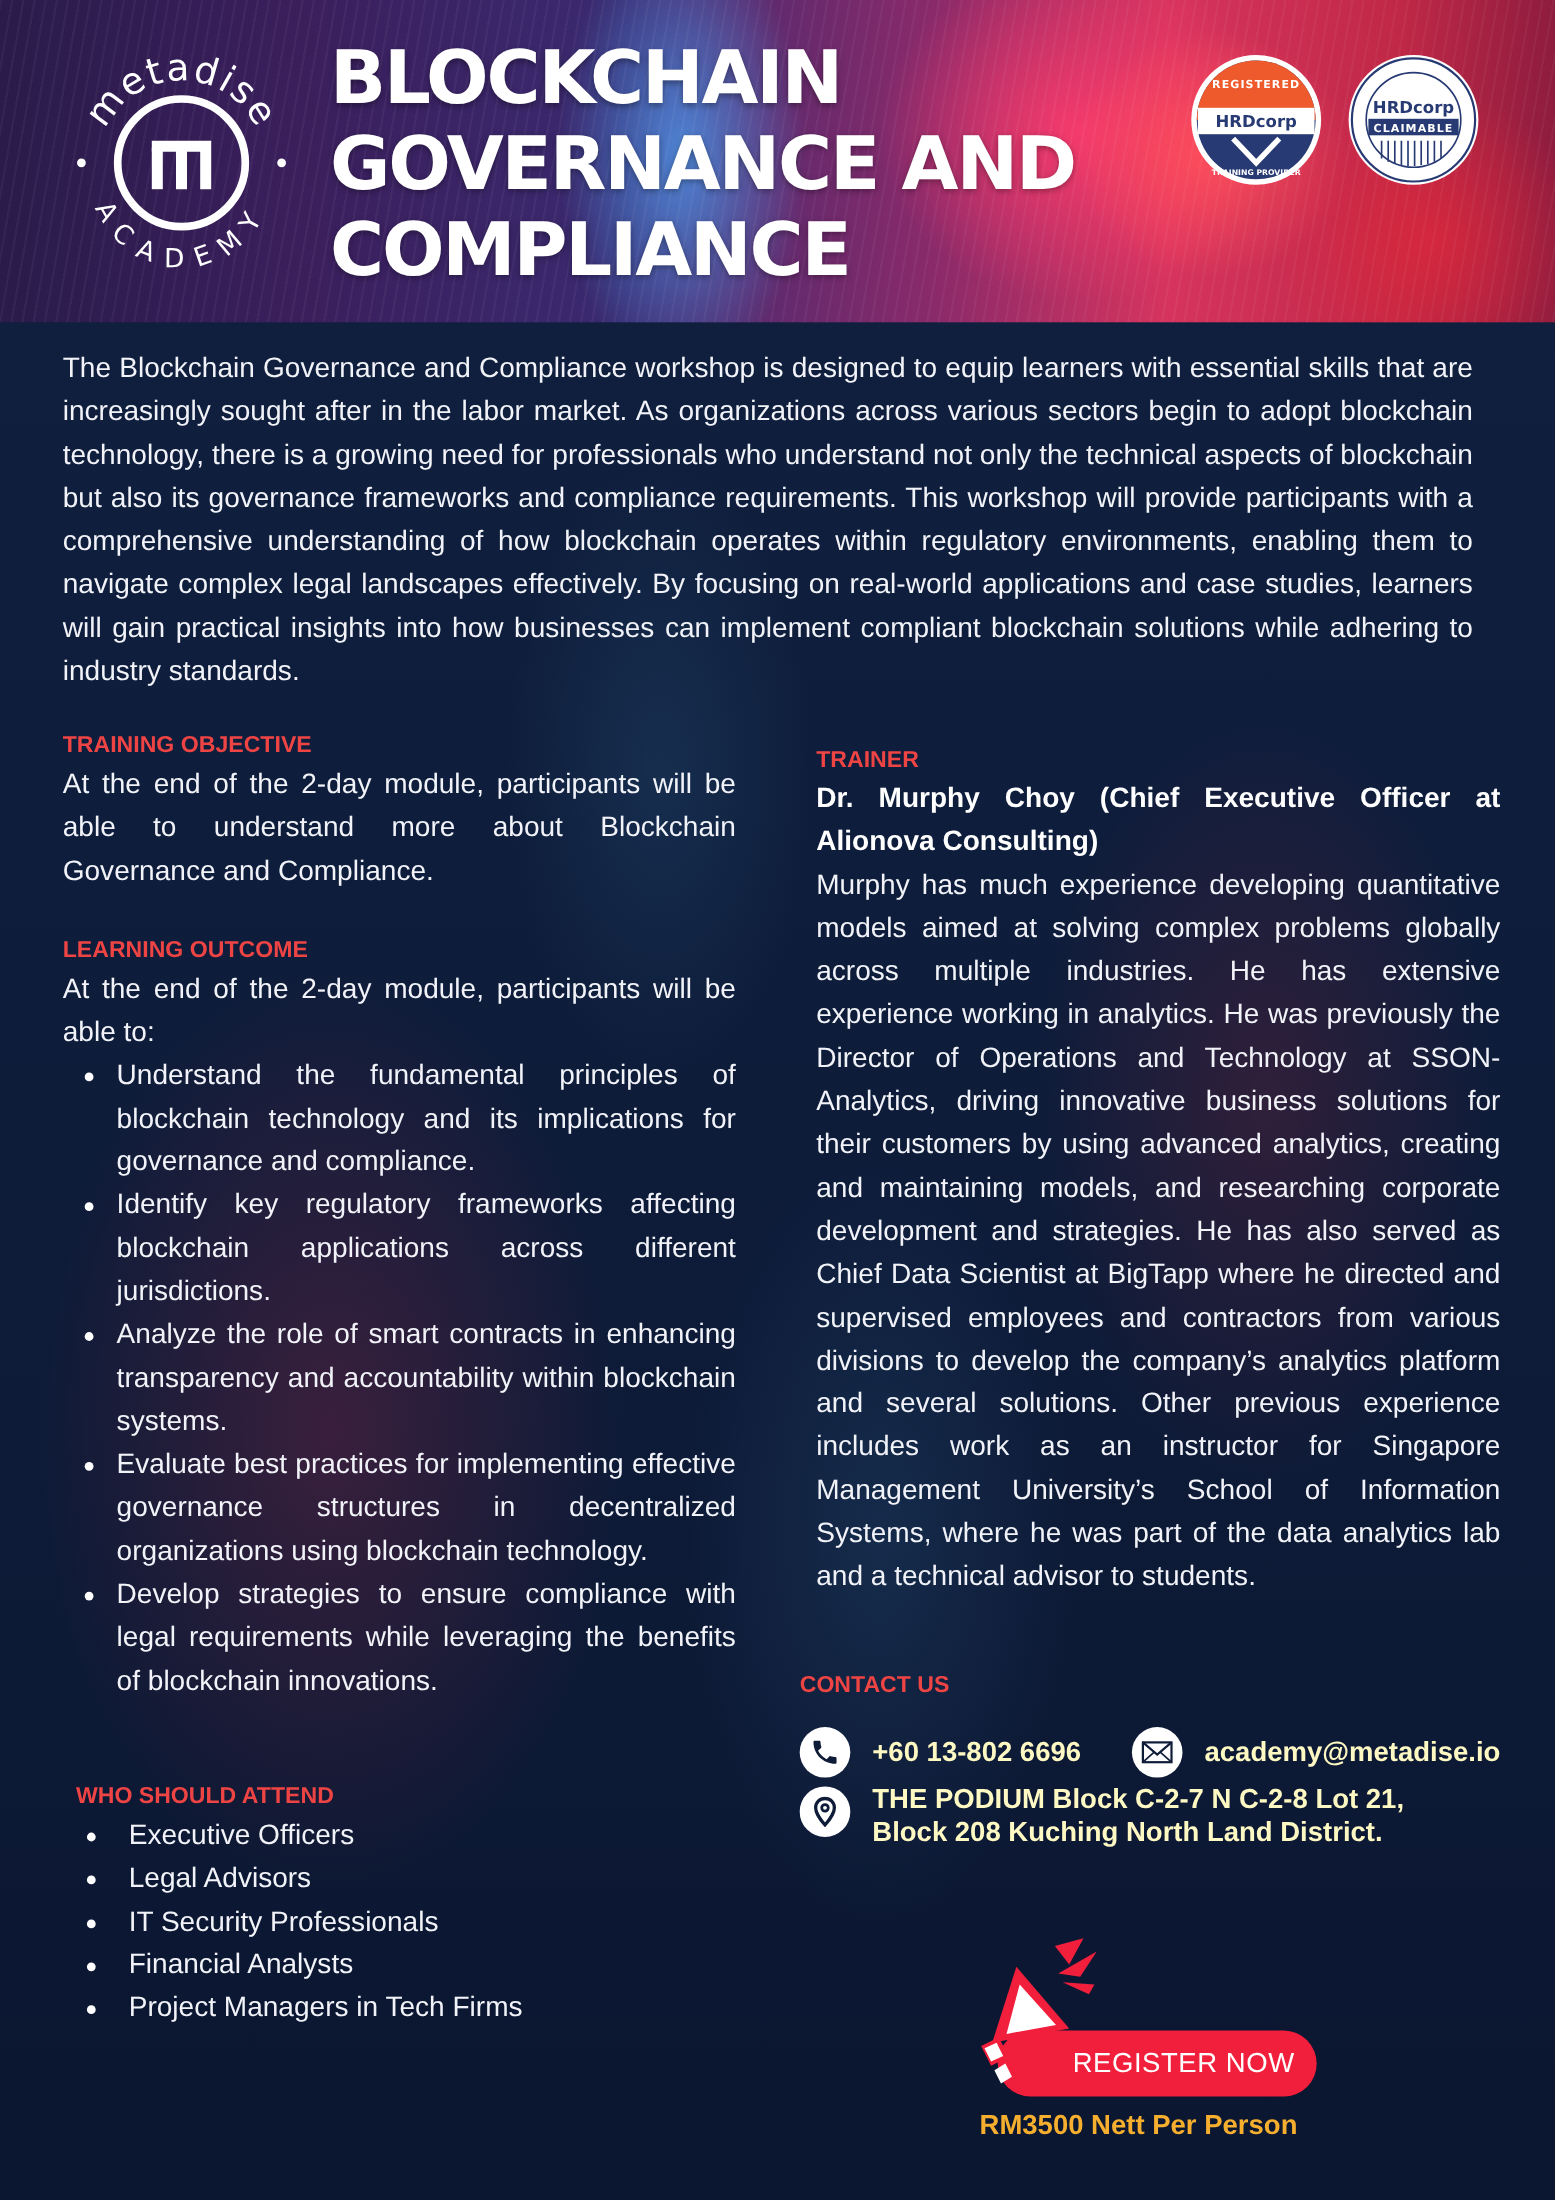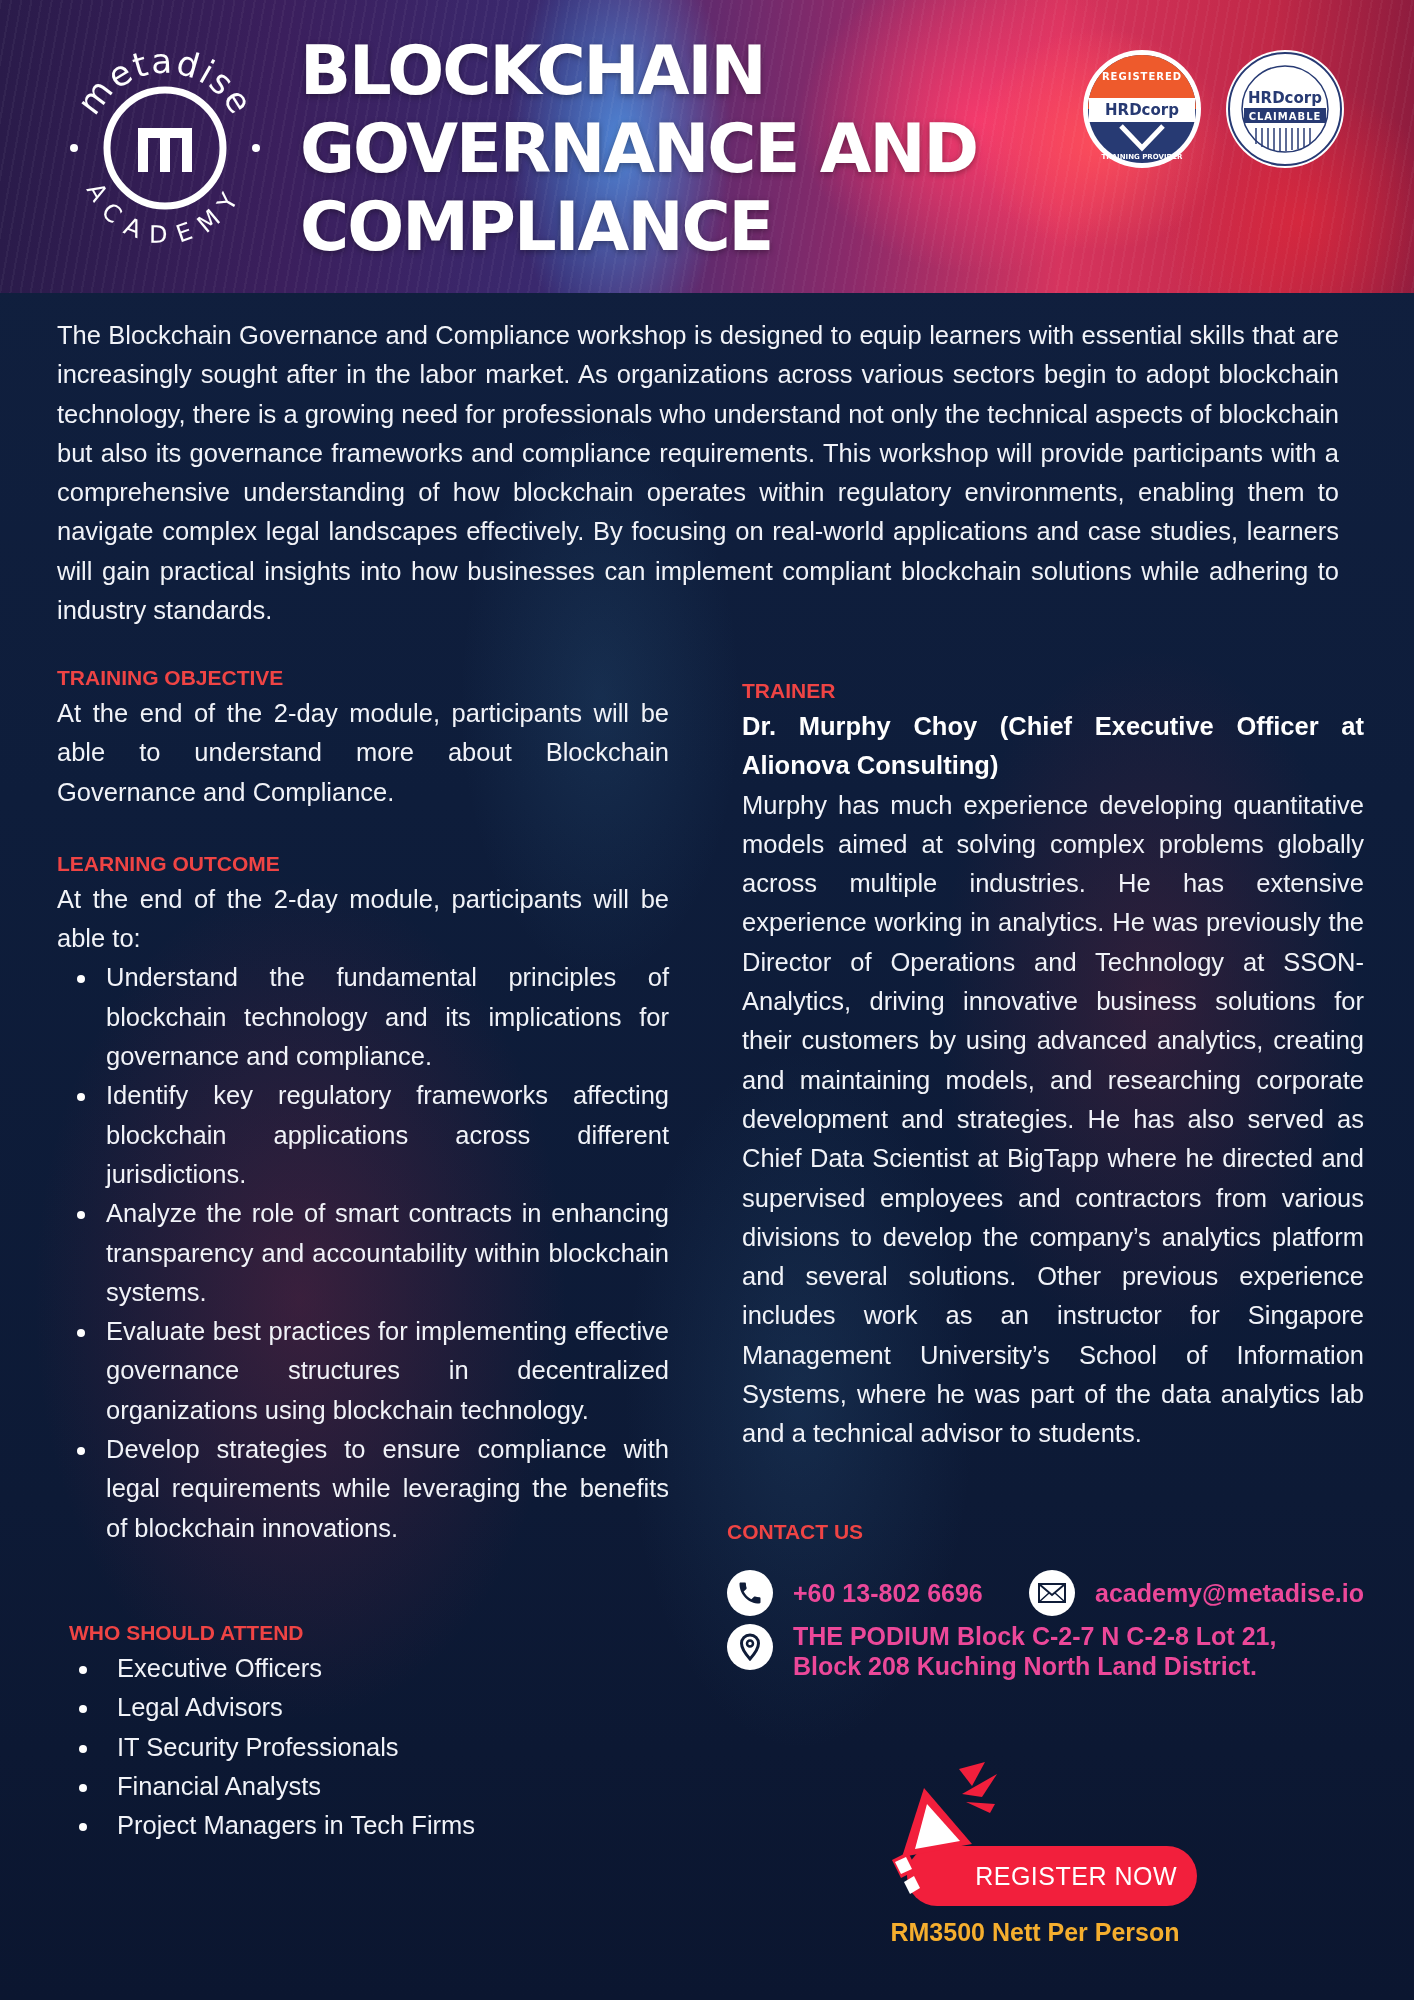--- a/index.html
+++ b/index.html
@@ -73,21 +73,21 @@
   .attend ul.bullets li::before { left: 10px; }
 
   .trainer-name { font-weight: bold; font-size: 25.5px; line-height: 39.3px; text-align: justify; }
 
   .contact { position: absolute; left: 727px; top: 1516px; width: 680px; }
   .contact-row { display: flex; align-items: center; margin-top: 22px; }
   .icon-circle {
     width: 46px; height: 46px; border-radius: 50%; background: #ffffff;
     display: flex; align-items: center; justify-content: center; flex: 0 0 46px;
   }
-  .contact-text { font-weight: bold; font-size: 25px; line-height: 30px; color: #ec4899; margin-left: 20px; }
+  .contact-text { font-weight: bold; font-size: 25px; line-height: 30px; color: #fef9c3; margin-left: 20px; }
   .phone-item { display: flex; align-items: center; width: 302px; }
   .email-item { display: flex; align-items: center; }
   .address-row { align-items: flex-start; margin-top: 5px; }
   .address-row .icon-circle { margin-top: 3px; }
 
   .register {
     position: absolute; left: 862px; top: 1752px; width: 340px; height: 170px;
   }
   .register-pill {
     position: absolute; left: 45px; top: 94px; width: 290px; height: 60px;

